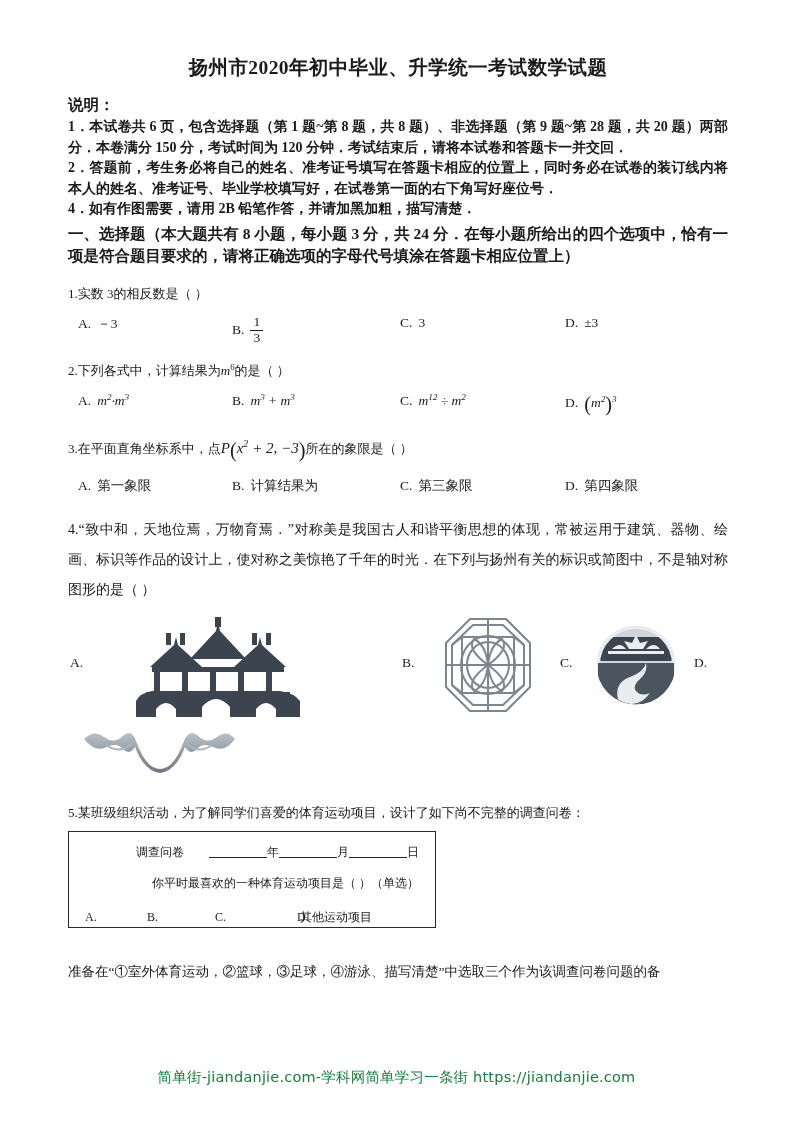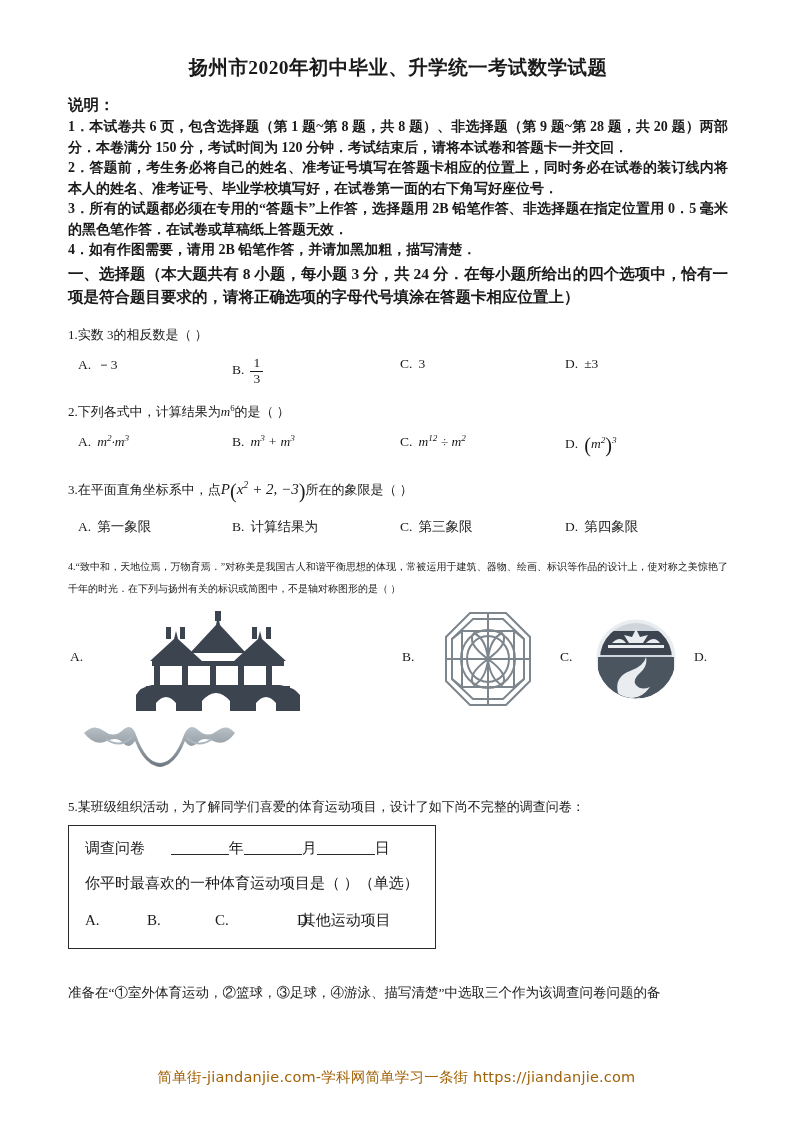--- a/index.html
+++ b/index.html
@@ -65,21 +65,21 @@
   
   .q {
     position: relative;
   }
   .q-stem {
     font-size: 13px;
     line-height: 1.5;
     margin: 0;
   }
   .q-stem-wide {
-    font-size: 10px;
+    font-size: 14px;
     line-height: 2.15;
     margin: 0;
     text-align: justify;
     text-justify: inter-ideograph;
   }
   .opts {
     position: relative;
     height: 34px;
     font-size: 13.5px;
   }
@@ -134,24 +134,25 @@
     position: absolute;
     font-size: 13.5px;
   }
   .fig-slot { position: absolute; }
 
   
   .qbox {
     border: 1.3px solid #2a2a2a;
     width: 368px;
     box-sizing: border-box;
-    padding: 13px 16px 20px 16px;
+    padding: 13px 16px 0 16px;
     margin-top: 8px;
-    font-size: 15px;
+    font-size: 12px;
     line-height: 1.2;
+    text-align: right;
   }
   .qbox-row { white-space: nowrap; }
   .qbox-row + .qbox-row { margin-top: 17px; }
   .blank {
     display: inline-block;
     border-bottom: 1.1px solid #2a2a2a;
     width: 58px;
     vertical-align: -2px;
   }
   .qbox-opts { position: relative; height: 17px; }
@@ -168,41 +169,40 @@
   }
 
   
   .footer {
     position: absolute;
     left: 0;
     top: 1068px;
     width: 793px;
     text-align: center;
     font-size: 14.5px;
-    color: #a16207;
+    color: #15803d;
     font-family: "DejaVu Sans", "Liberation Sans", sans-serif;
     letter-spacing: 0.2px;
   }
   .spacer-12 { height: 12px; }
   .spacer-8 { height: 8px; }
   .spacer-4 { height: 4px; }
 </style>
 </head>
 <body>
 
 <div class="page">
   <div class="content">
 
     <h1 class="doc-title">扬州市2020年初中毕业、升学统一考试数学试题</h1>
 
     <div>
       <p class="instr-head">说明：</p>
       <p class="instr-line">1．本试卷共 6 页，包含选择题（第 1 题~第 8 题，共 8 题）、非选择题（第 9 题~第 28 题，共 20 题）两部分．本卷满分 150 分，考试时间为 120 分钟．考试结束后，请将本试卷和答题卡一并交回．</p>
       <p class="instr-line">2．答题前，考生务必将自己的姓名、准考证号填写在答题卡相应的位置上，同时务必在试卷的装订线内将本人的姓名、准考证号、毕业学校填写好，在试卷第一面的右下角写好座位号．</p>
-      <p class="instr-line">3．所有的试题都必须在专用的“答题卡”上作答，选择题用 2B 铅笔作答、非选择题在指定位置用 0．5 毫米的黑色笔作答．在试卷或草稿纸上答题无效．</p>
       <p class="instr-line">4．如有作图需要，请用 2B 铅笔作答，并请加黑加粗，描写清楚．</p>
     </div>
 
     <p class="section-head">一、选择题（本大题共有 8 小题，每小题 3 分，共 24 分．在每小题所给出的四个选项中，恰有一项是符合题目要求的，请将正确选项的字母代号填涂在答题卡相应位置上）</p>
 
     <div class="spacer-8"></div>
 
     <div class="q">
       <p class="q-stem">1.实数 3的相反数是（        ）</p>
       <div class="spacer-12"></div>

